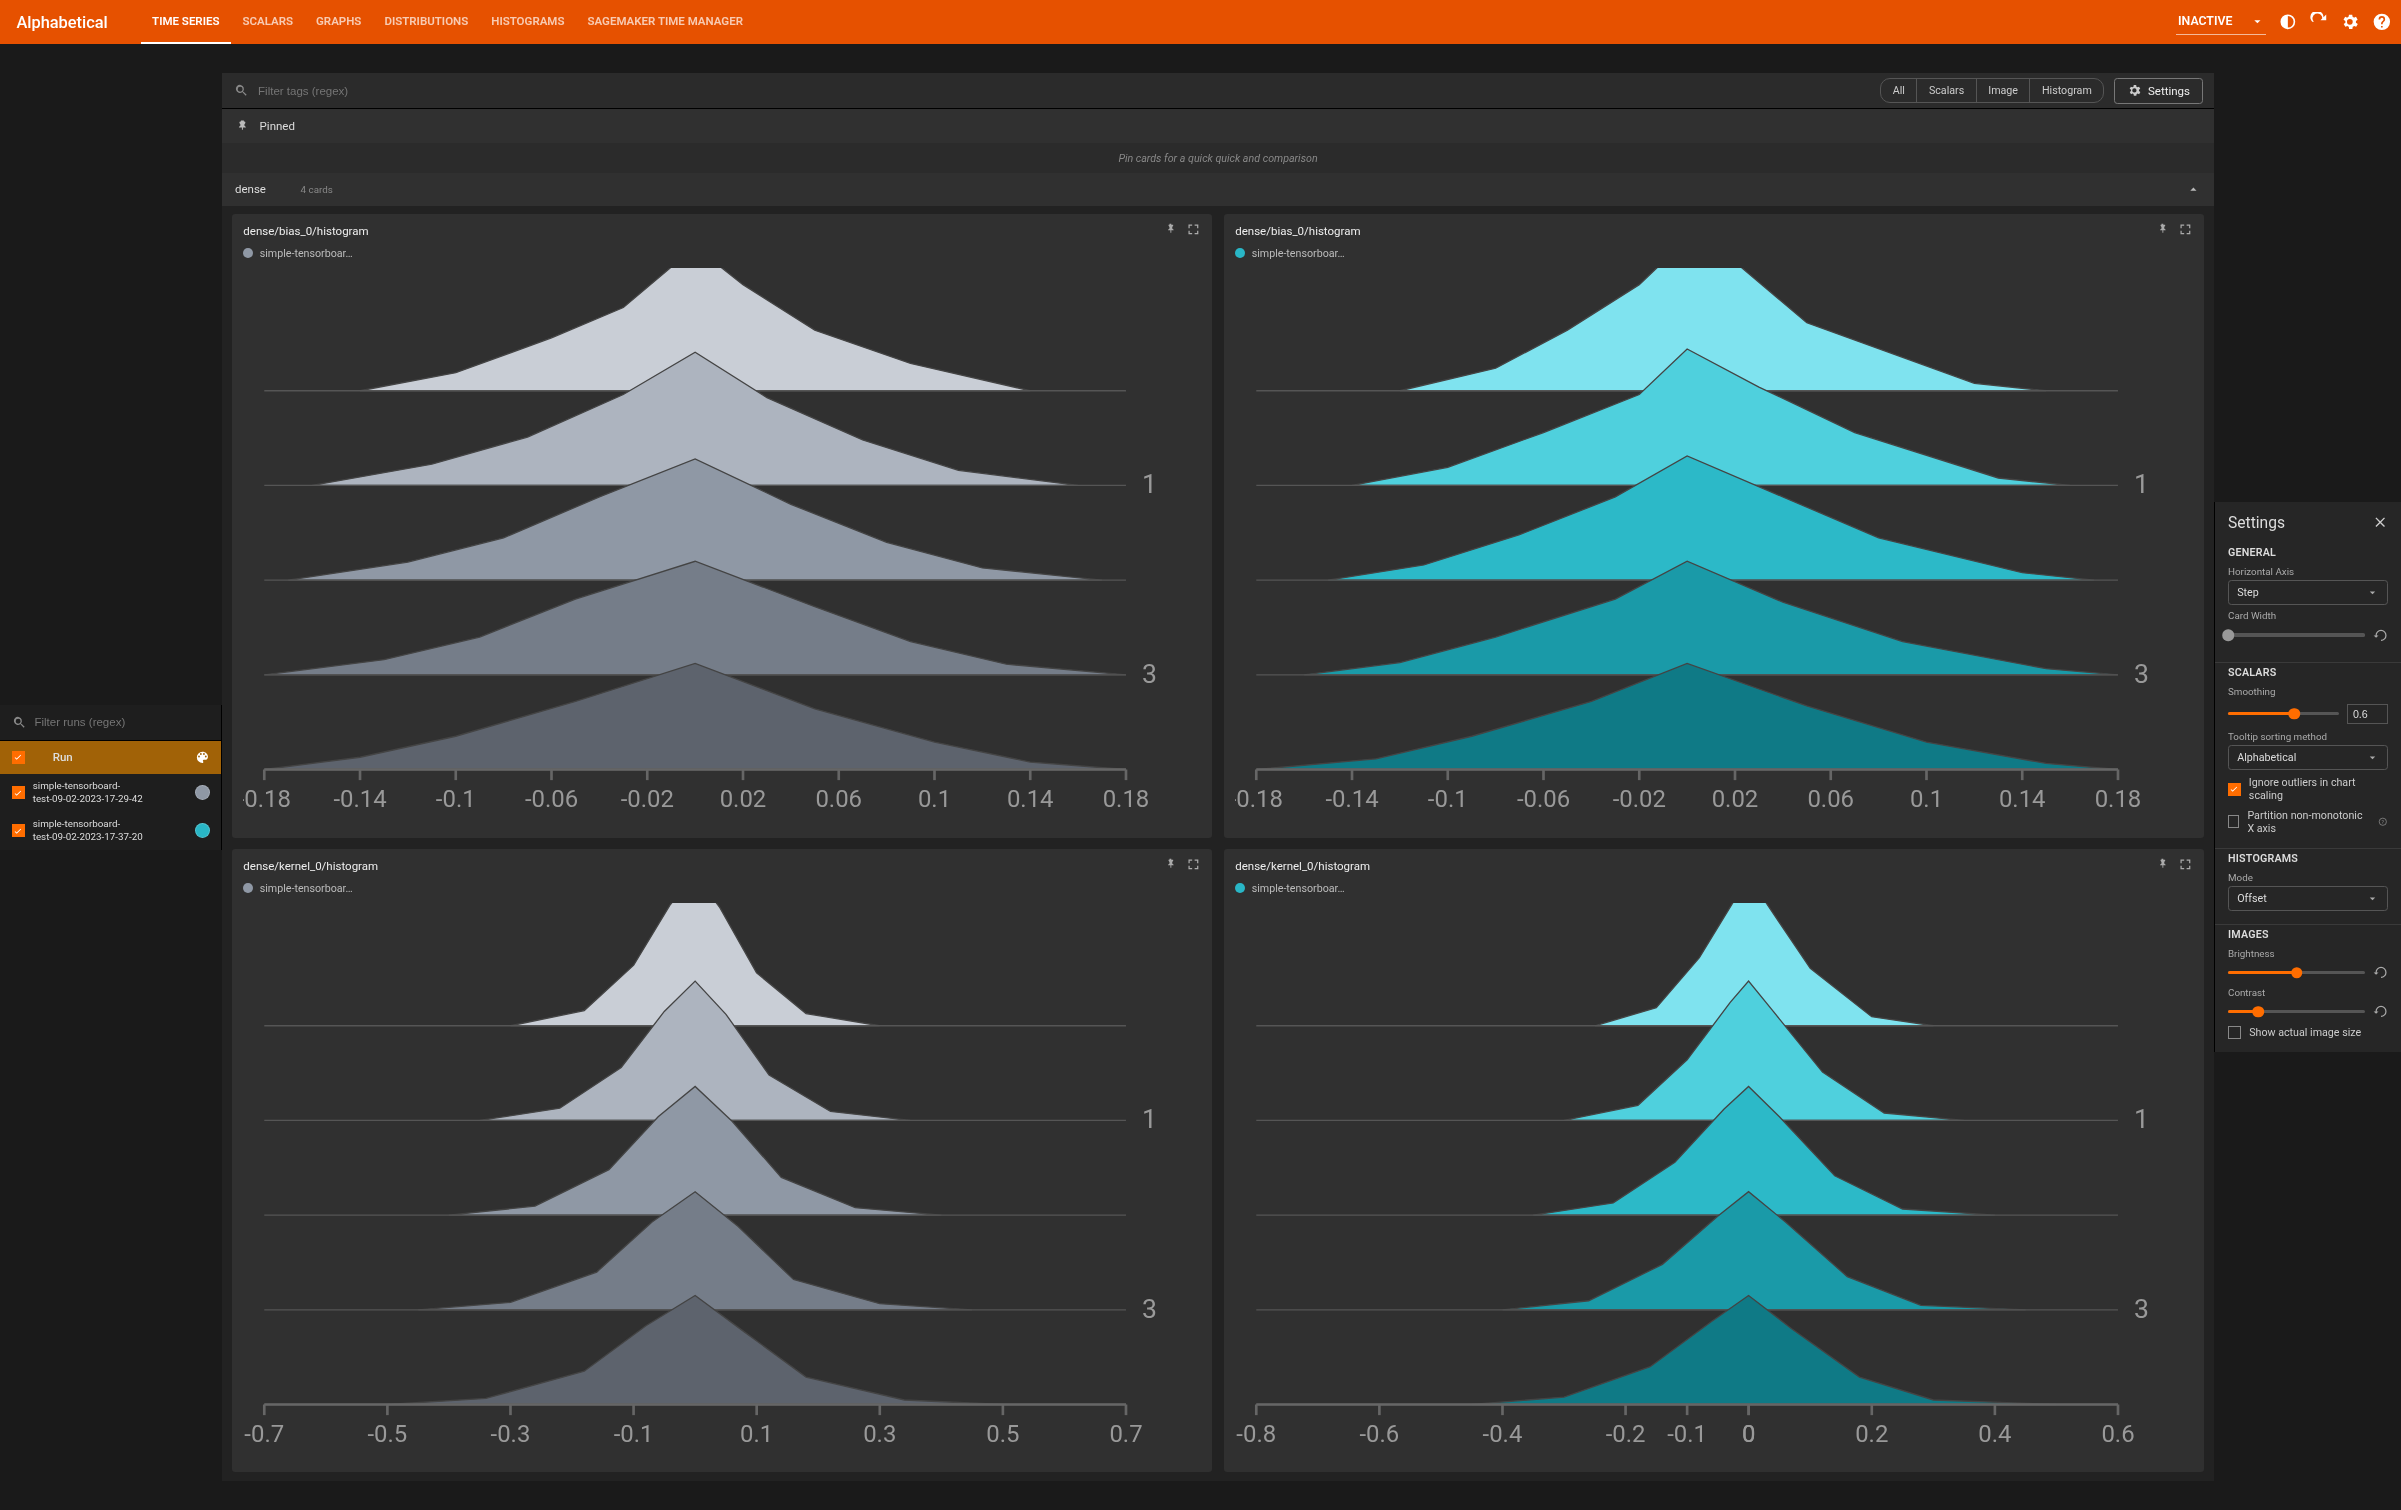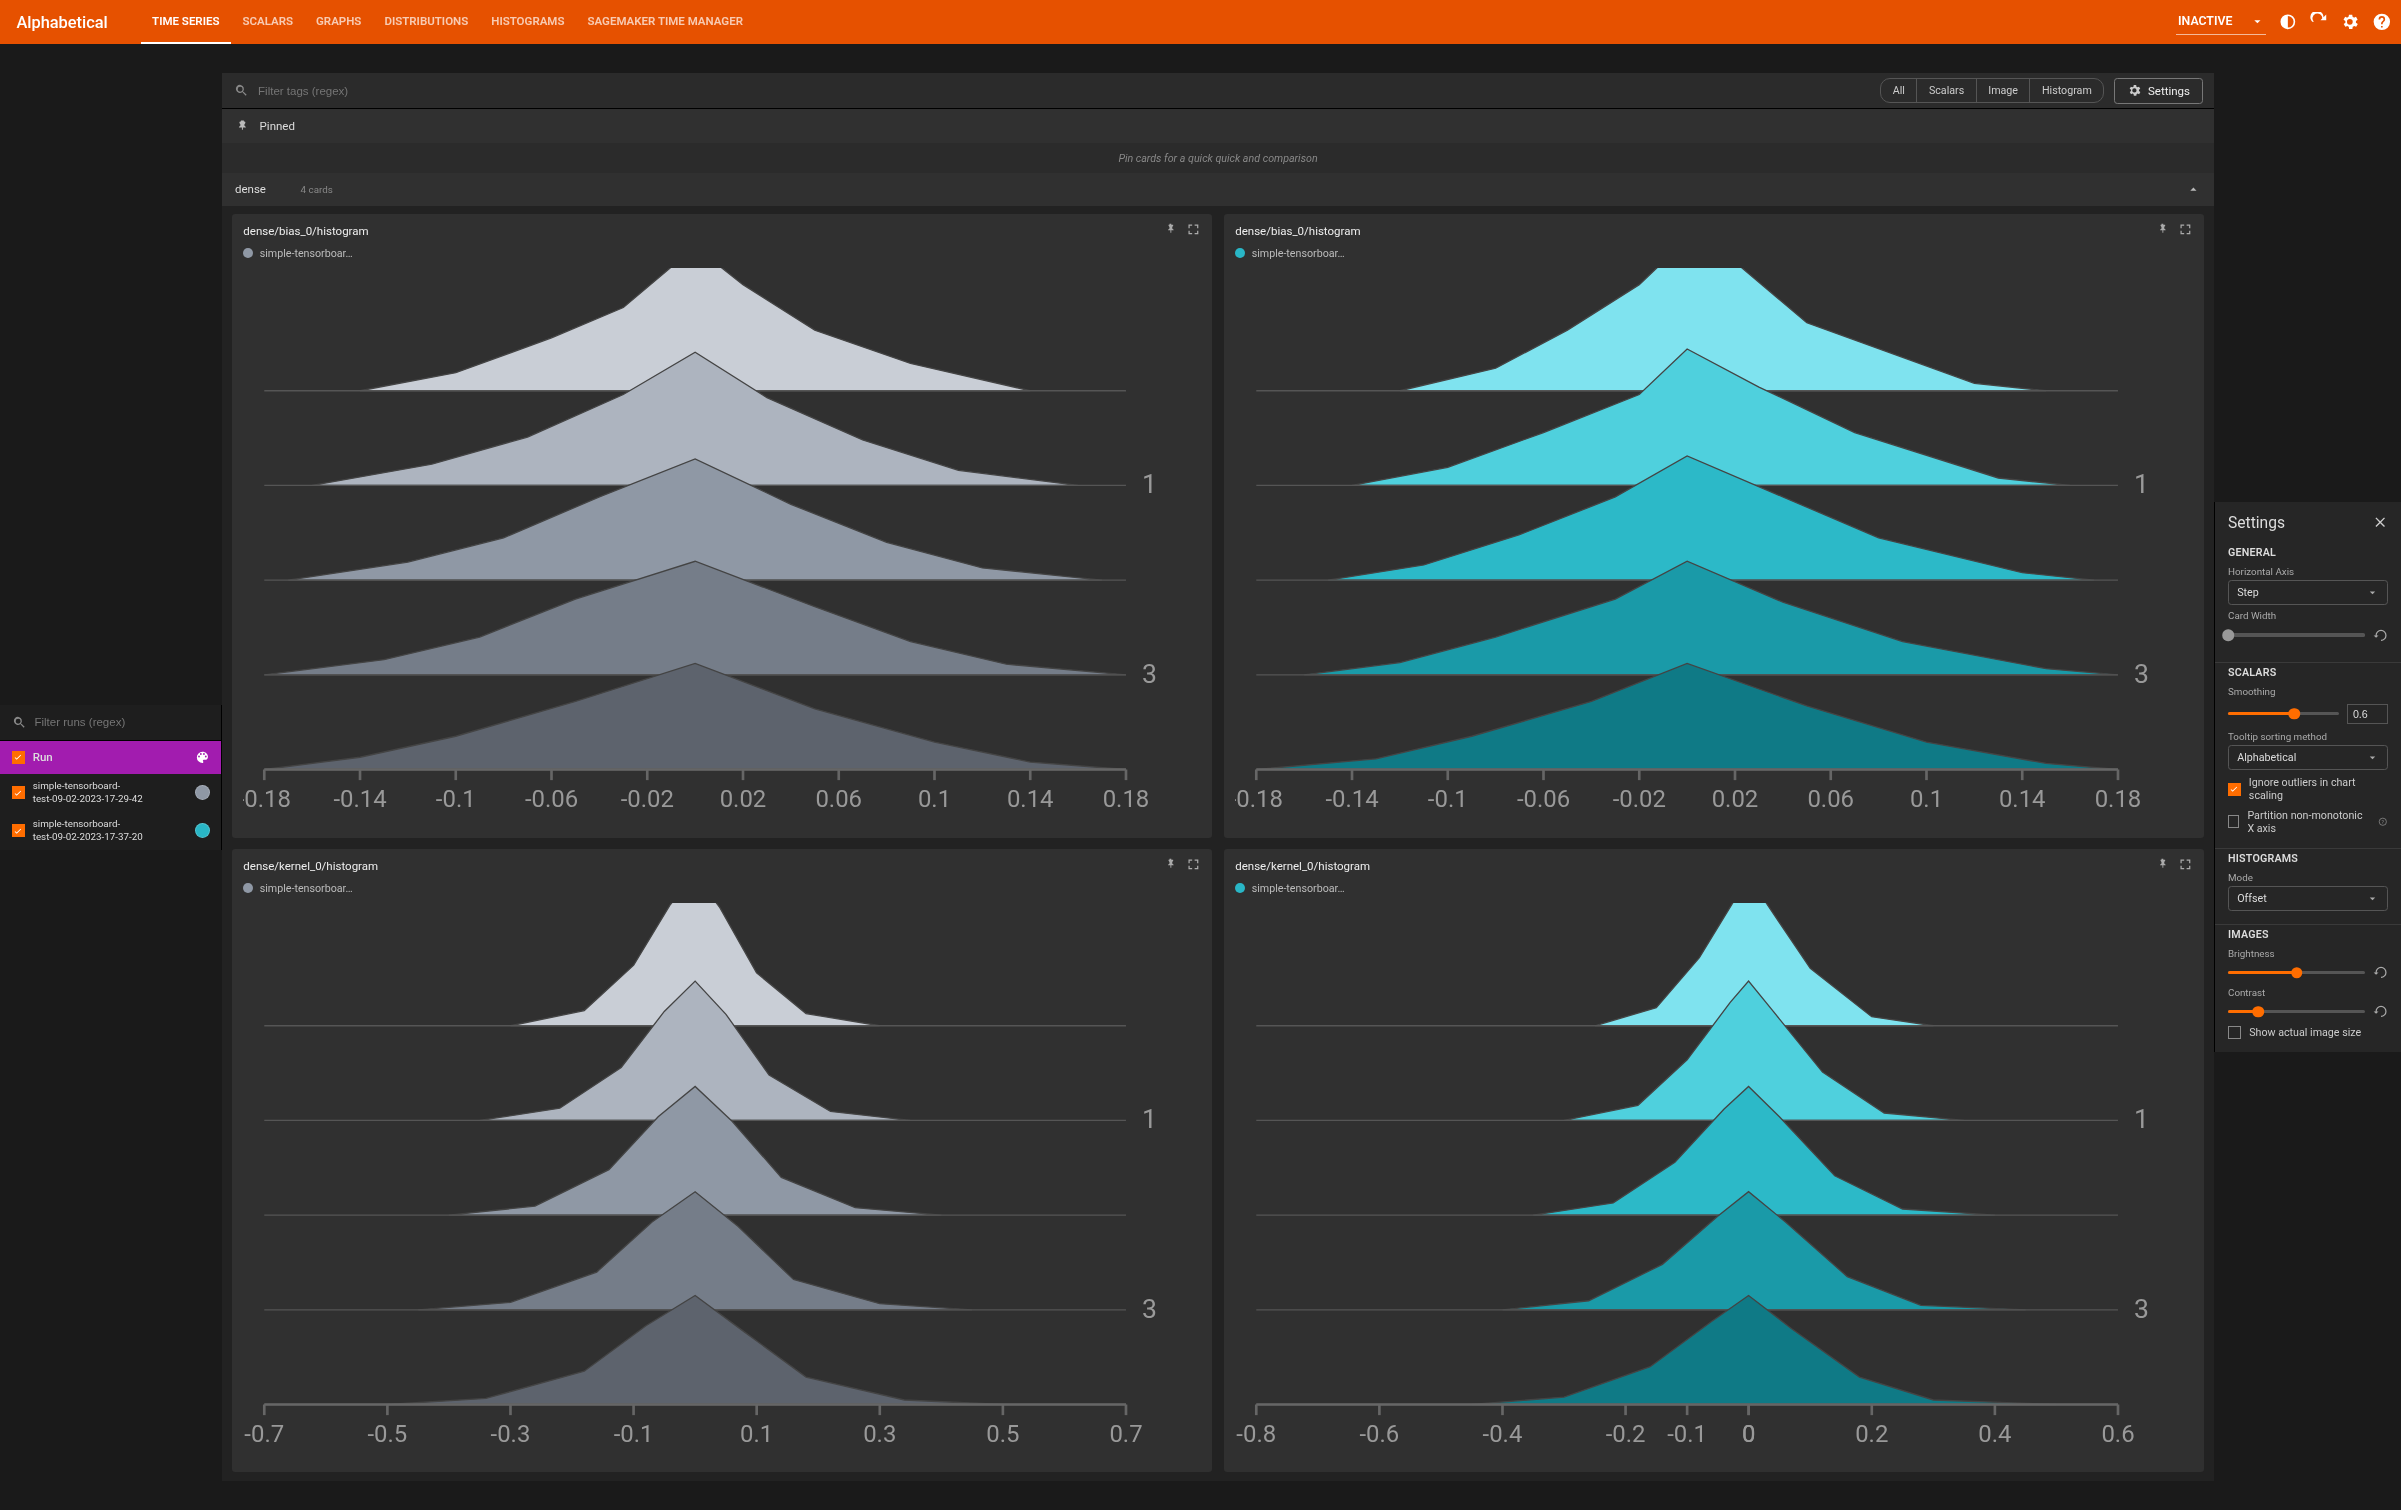--- a/index.html
+++ b/index.html
@@ -16,21 +16,21 @@
   .dropdown-chip { display: flex; align-items: center; color: #fff; font-weight: 600; padding: 4.9px 1.6px; border-bottom: 0.8px solid rgba(255,255,255,.6); font-size: 12.3px; min-width: 90px; justify-content: space-between; cursor: pointer;}
   .hdr-icon { width: 19.7px; height: 19.7px; fill: #fff; cursor: pointer; }
 
   
   .main { flex: 1; display: flex; min-height: 0; align-items: center; }
 
   
   .left { width: 222px; background: #1e1e1e; border-right: 0.8px solid #000; display: flex; flex-direction: column; }
   .left-search { display: flex; align-items: center; height: 36px; padding: 0 11.5px; gap: 8.2px; border-bottom: 0.8px solid #000; }
   .left-search input { background: transparent; border: none; color: #aaa; font-size: 11.5px; outline: none; flex: 1; }
-  .run-hdr { display: flex; align-items: center; padding: 0 11.5px; height: 33px; background: #a21caf; }
+  .run-hdr { display: flex; align-items: center; padding: 0 11.5px; height: 33px; background: #a16207; gap: 20px; }
   .run-hdr .label { margin-left: 8.2px; flex: 1; font-weight: 500; }
   .run-item { display: flex; align-items: center; padding: 4.9px 11.5px; height: 38px; }
   .run-item .txt { margin-left: 8.2px; flex: 1; font-size: 9.8px; color: #ddd; line-height: 1.3; }
   .chk { width: 13px; height: 13px; border: 1.6px solid #ff6d00; background: #ff6d00; display: inline-flex; align-items: center; justify-content: center; cursor: pointer; }
   .chk svg { width: 9.8px; height: 9.8px; fill: #fff; }
   .chk.empty { background: transparent; border-color: #888; }
   .swatch { width: 14.8px; height: 14.8px; border-radius: 50%; border: 0.8px solid rgba(255,255,255,.2); }
 
   
   .center { flex: 1; display: flex; flex-direction: column; min-width: 0; background: #222; }

